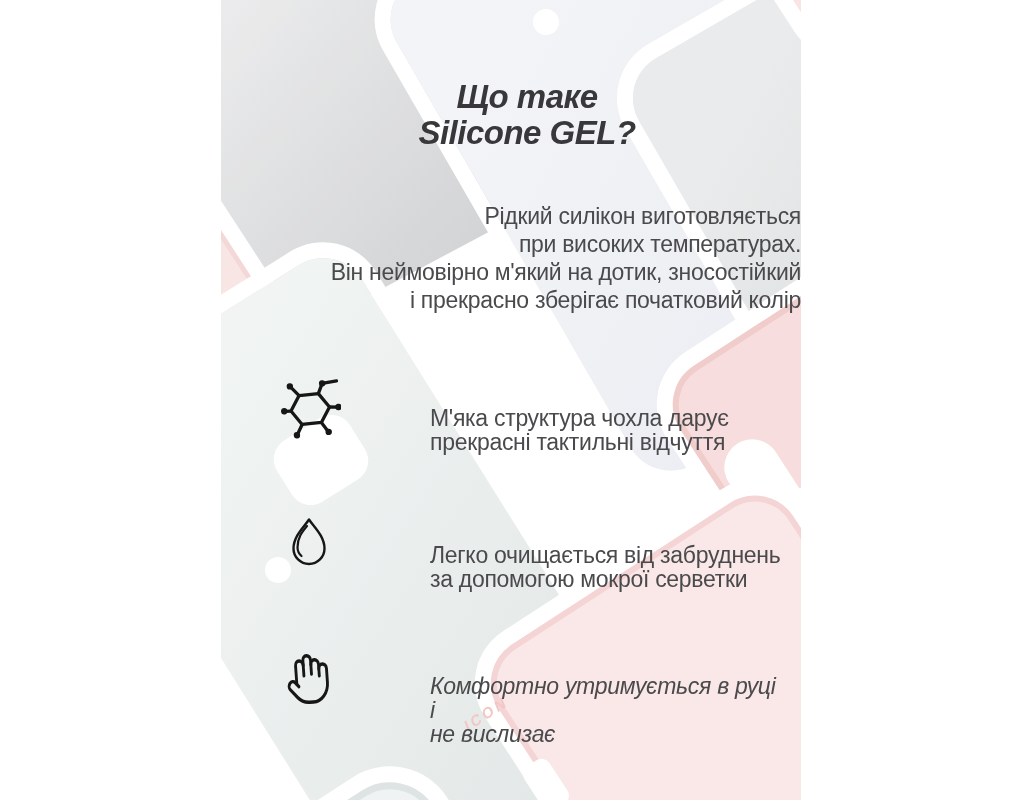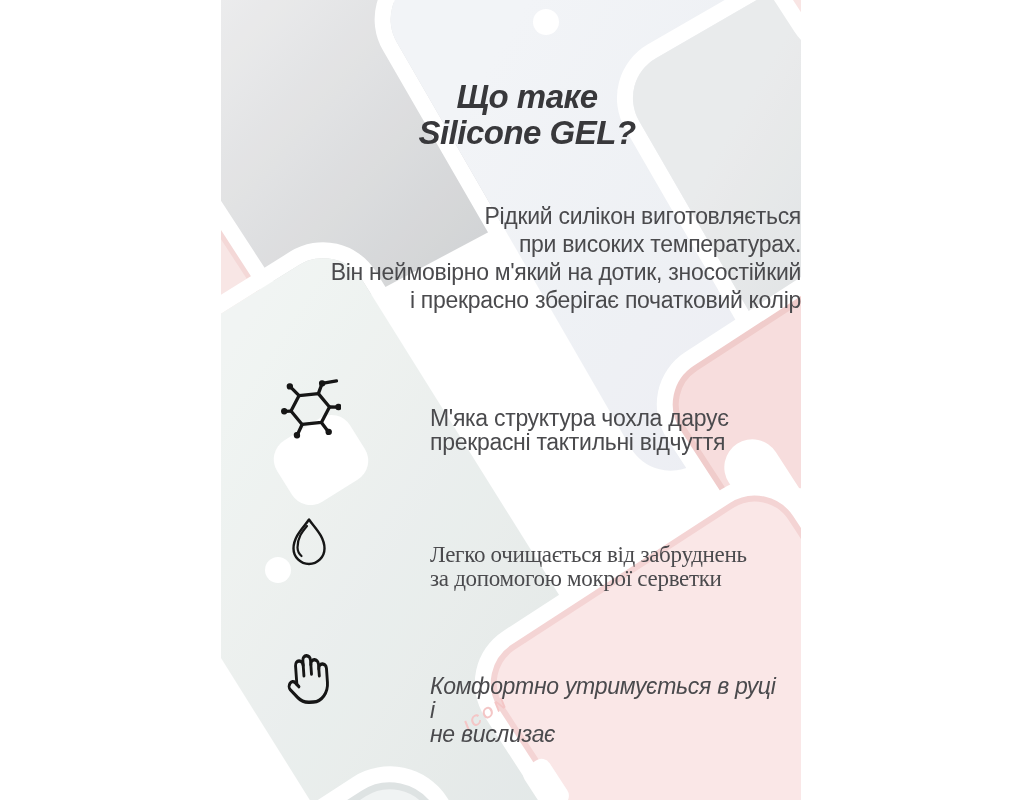--- a/index.html
+++ b/index.html
@@ -52,21 +52,21 @@
   .feature{position:absolute;left:0;width:100%;}
   .f1{top:372px;} .f2{top:517px;} .f3{top:651px;}
   .ficon{position:absolute;}
   .f1 .ficon{left:60px;top:0;}
   .f2 .ficon{left:67px;top:0;}
   .f3 .ficon{left:64px;top:0;}
   .ftext{position:absolute;left:193px;margin:16px;
          font:400 23px/24px "Liberation Sans",sans-serif;letter-spacing:-0.3px;
          color:#4a4a4d;white-space:pre-line;}
   .f1 .ftext{top:18px;}
-  .f2 .ftext{top:10px;font-family:Liberation Serif, serif;}
+  .f2 .ftext{top:10px;}
   .f3 .ftext{top:7px;font-style:italic;}
   svg{display:block;}
 </style>
 </head>
 <body>
 
 <div class="page">
   <div class="poster">
 
     <div class="bg">

